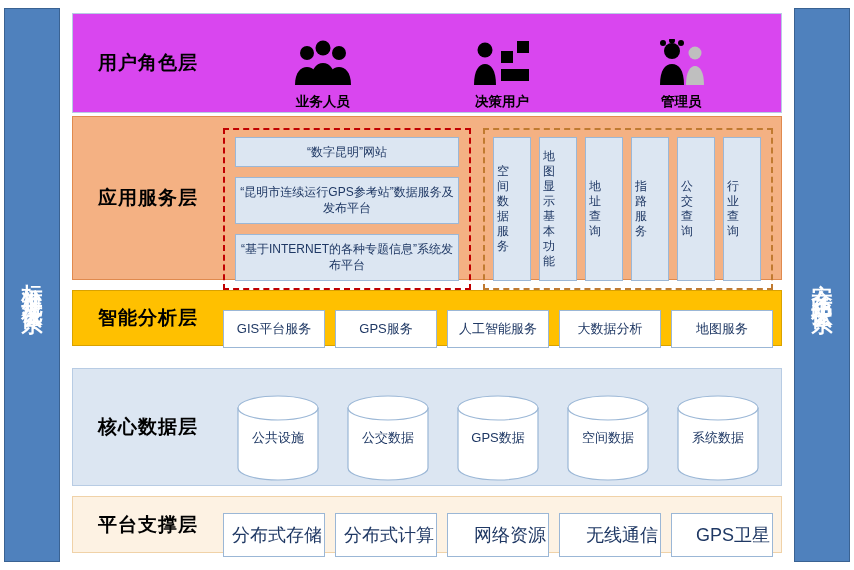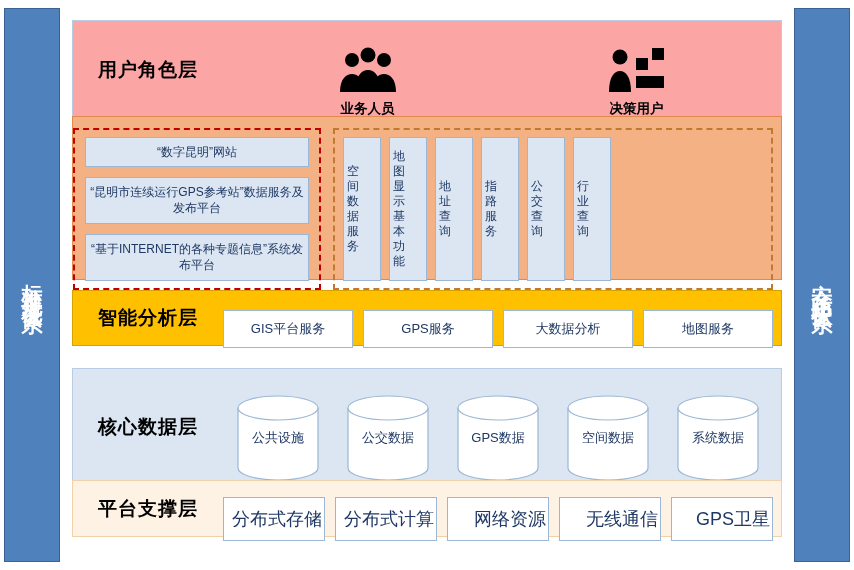--- a/index.html
+++ b/index.html
@@ -73,23 +73,23 @@
   .layer-body {
     flex: 1 1 auto;
     display: flex;
     align-items: center;
     height: 100%;
     margin-top: 21px;
   }
 
   
   #layer-role {
-    top: 12px;
+    top: 5px;
     height: 100px;
-    background: #fca5a5;
+    background: #d946ef;
     border: 1px solid #b8cce4;
   }
   #layer-role .layer-body {
     justify-content: space-around;
     padding: 0 10px;
   }
   .role-item {
     display: flex;
     flex-direction: column;
     align-items: center;
@@ -216,21 +216,21 @@
   }
   .cyl-label {
     position: relative;
     font-size: 13px;
     color: #1f3864;
     z-index: 2;
   }
 
   
   #layer-platform {
-    top: 472px;
+    top: 488px;
     height: 57px;
     background: #fdf2e3;
     border: 1px solid #f0d2a8;
   }
   #layer-platform .layer-body {
     gap: 10px;
     padding-right: 8px;
   }
   .plat-box {
     flex: 1 1 0;
@@ -286,25 +286,44 @@
                 <path d="M1 46 C1 31 6 25 12 25 C18 25 23 31 23 46 Z"></path>
                 <rect x="28" y="12" width="12" height="12"></rect>
                 <rect x="44" y="2" width="12" height="12"></rect>
                 <rect x="28" y="30" width="28" height="12"></rect>
               </g>
             </svg>
           </div>
           <div class="role-label">决策用户</div>
         </div>
 
+        <div class="role-item">
+          <div class="role-icon">
+            <svg width="56" height="50" viewBox="0 0 56 50">
+              <g fill="#000000">
+                <circle cx="19" cy="12" r="8"></circle>
+                <path d="M7 46 C7 31 12 25 19 25 C26 25 31 31 31 46 Z"></path>
+                <circle cx="10" cy="4" r="3"></circle>
+                <circle cx="19" cy="1.5" r="3"></circle>
+                <circle cx="28" cy="4" r="3"></circle>
+              </g>
+              <g fill="#bfbfbf">
+                <circle cx="42" cy="14" r="6.5"></circle>
+                <path d="M33 46 C33 33 37 27 42 27 C47 27 51 33 51 46 Z"></path>
+              </g>
+            </svg>
+          </div>
+          <div class="role-label">管理员</div>
+        </div>
 
       </div>
     </div>
 
     <div class="layer" id="layer-app">
+      <div class="layer-title">应用服务层</div>
       <div class="layer-body">
 
         <div class="dashed-red">
           <div class="app-wide-box">“数字昆明”网站</div>
           <div class="app-wide-box">“昆明市连续运行GPS参考站”数据服务及发布平台</div>
           <div class="app-wide-box">“基于INTERNET的各种专题信息”系统发布平台</div>
         </div>
 
         <div class="dashed-orange">
           <div class="app-v-box">
@@ -328,20 +347,21 @@
         </div>
 
       </div>
     </div>
 
     <div class="layer" id="layer-ai">
       <div class="layer-title">智能分析层</div>
       <div class="layer-body">
         <div class="ai-box">GIS平台服务</div>
         <div class="ai-box">GPS服务</div>
+        <div class="ai-box">人工智能服务</div>
         <div class="ai-box">大数据分析</div>
         <div class="ai-box">地图服务</div>
       </div>
     </div>
 
     <div class="layer" id="layer-data">
       <div class="layer-title">核心数据层</div>
       <div class="layer-body">
 
         <div class="cylinder">

